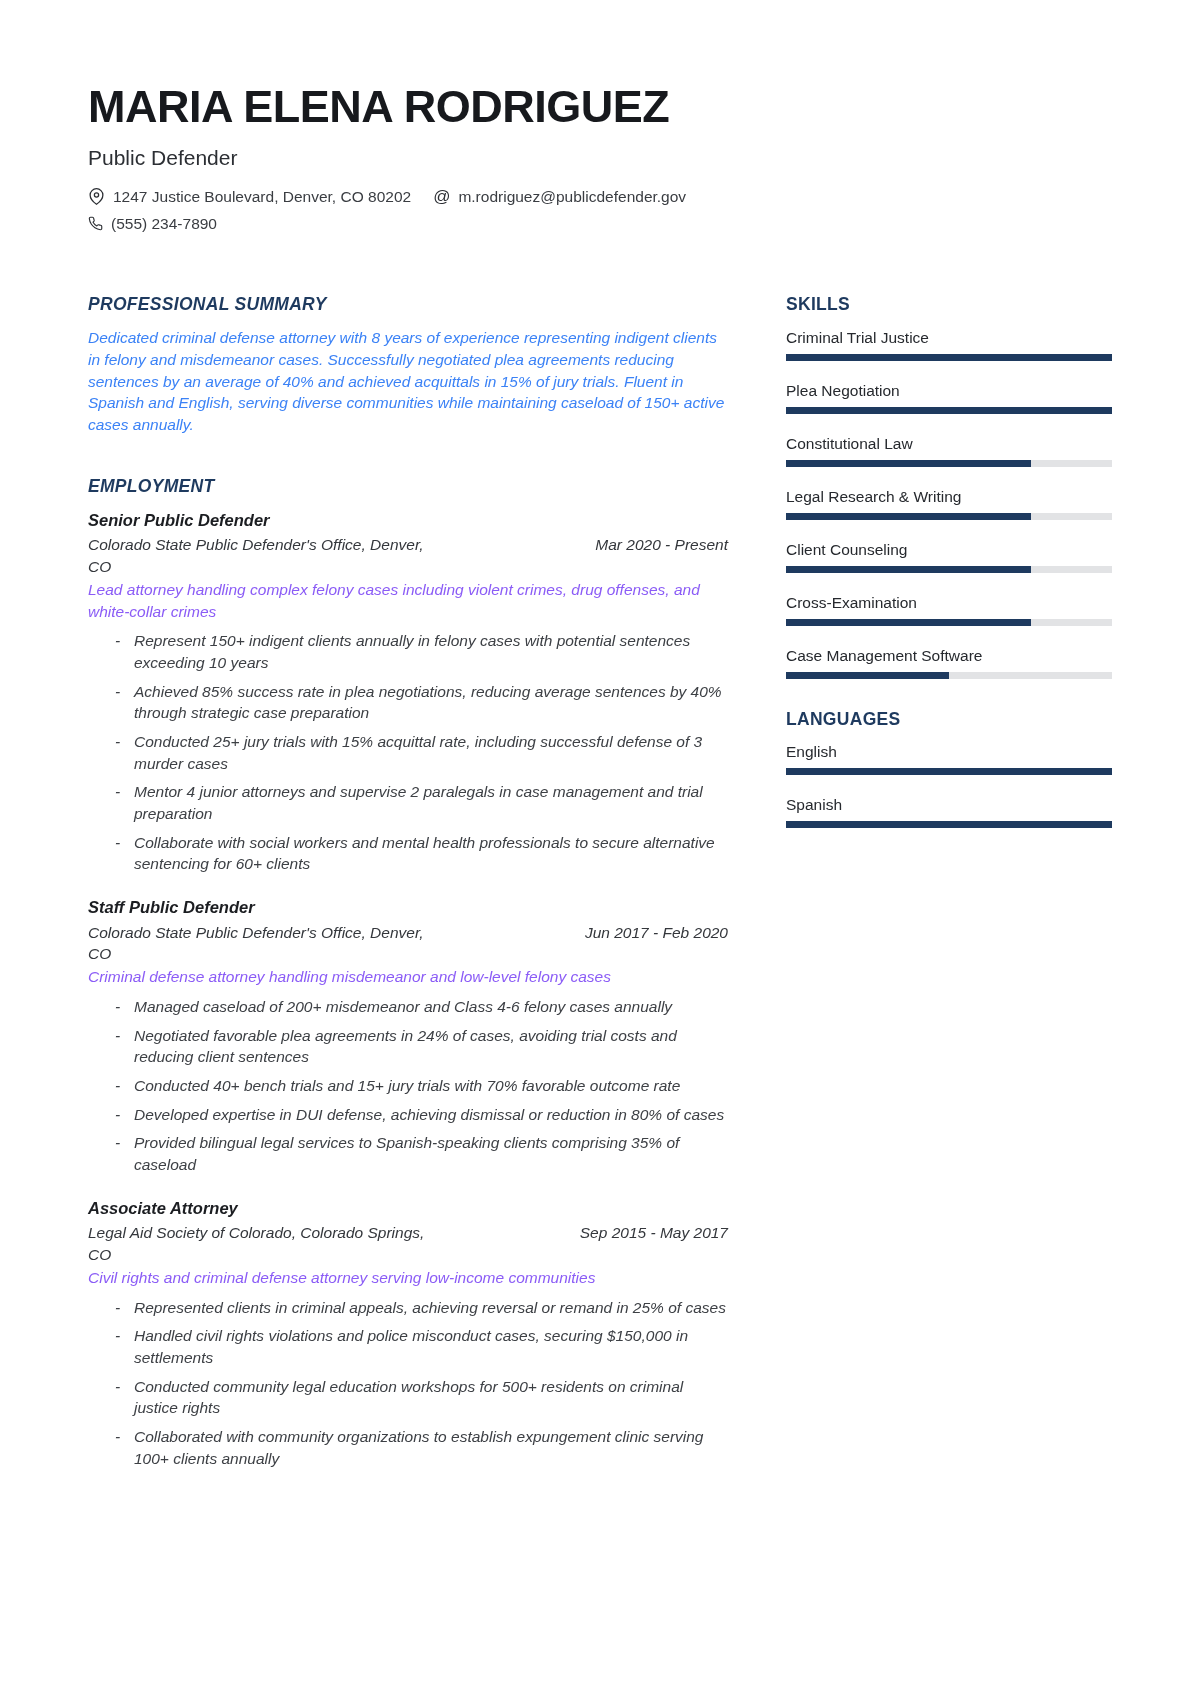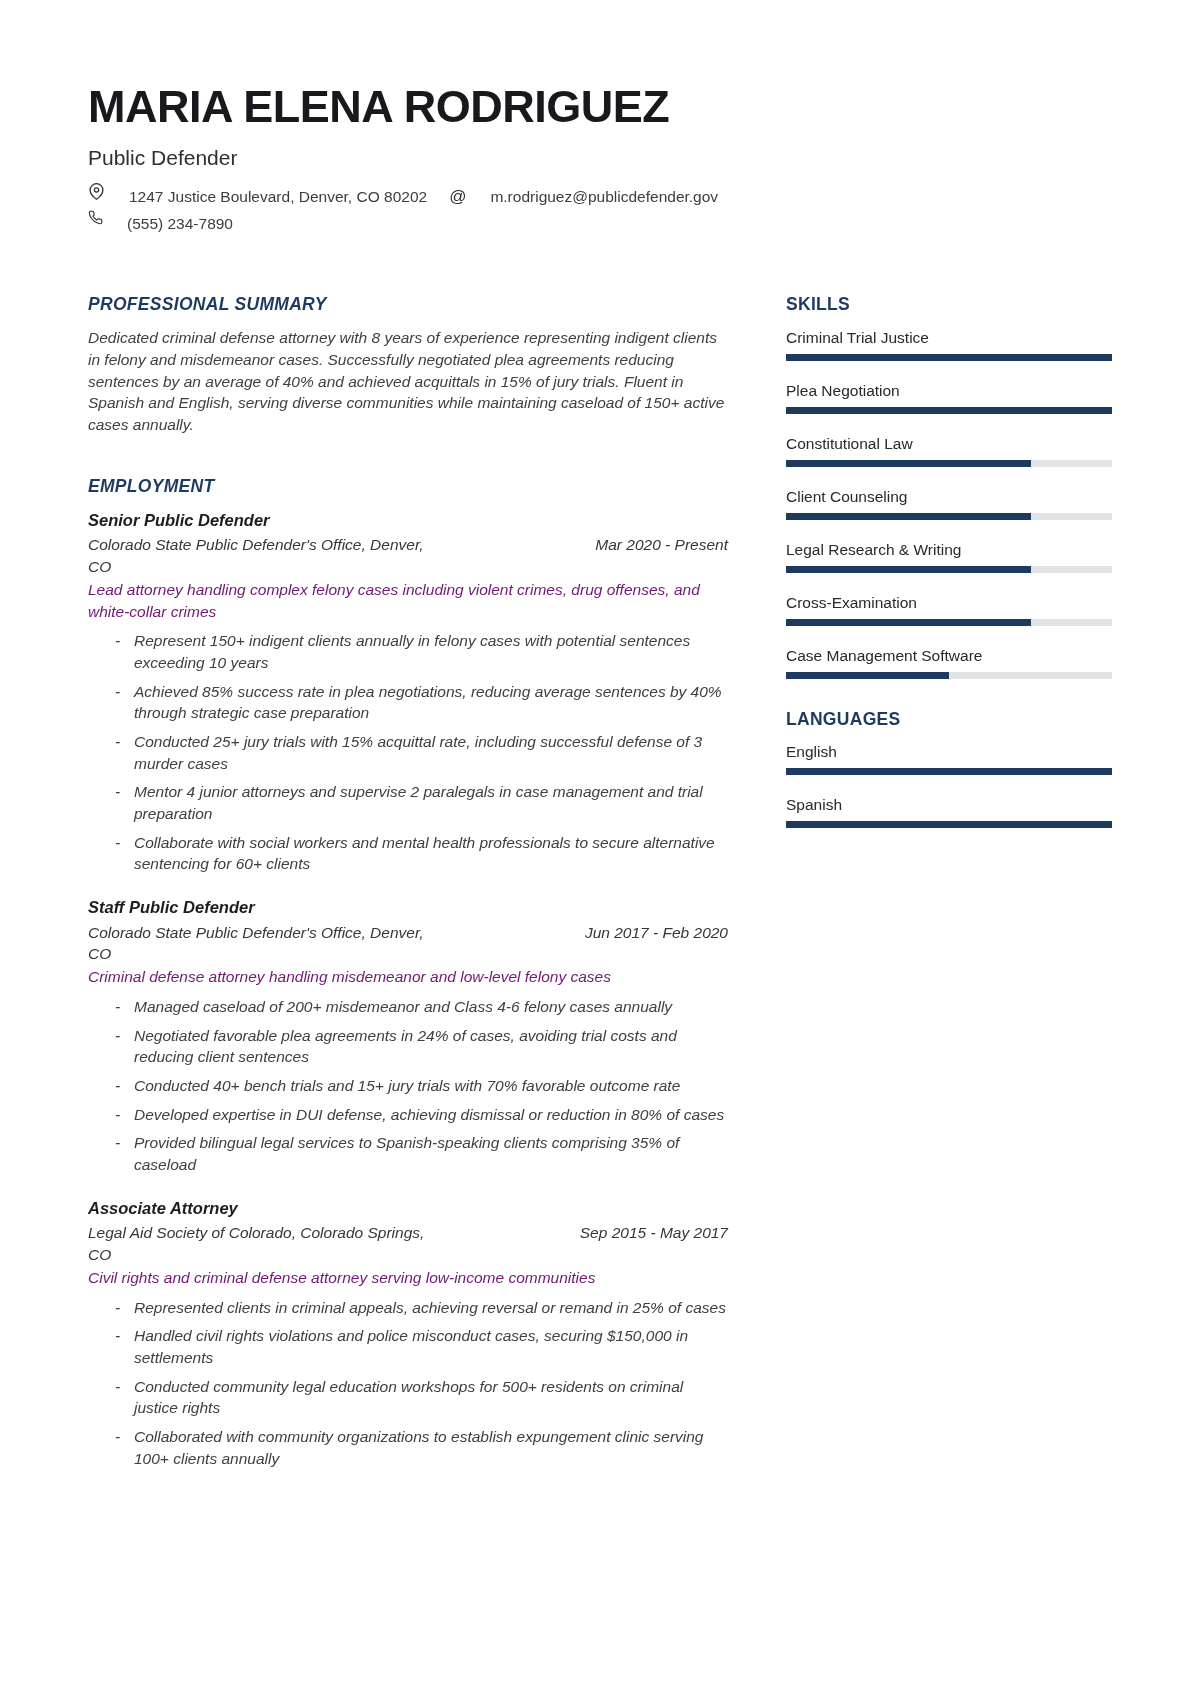--- a/index.html
+++ b/index.html
@@ -30,21 +30,21 @@
     margin-top: 13px;
     font-size: 15.5px;
     color: #3a3d42;
   }
   .contact-row {
     display: flex;
     align-items: center;
     gap: 22px;
     line-height: 27px;
   }
-  .contact-item { display: flex; align-items: flex-start; gap: 24px; }
+  .contact-item { display: flex; align-items: center; gap: 8px; }
   .cicon { display: inline-flex; align-items: center; justify-content: center; }
   .cicon svg { display: block; stroke: #2c2f34; }
   .at-glyph { font-size: 17px; color: #2c2f34; }
 
   
   .columns {
     margin-top: 57px;
     display: flex;
     justify-content: space-between;
   }
@@ -57,21 +57,21 @@
     letter-spacing: 0.3px;
     color: #1e3a5f;
     line-height: 1.15;
   }
 
   
   .summary-text {
     margin-top: 13px;
     font-size: 15.5px;
     line-height: 1.4;
-    color: #404040;
+    color: #3b82f6;
   }
   .employment { margin-top: 40px; }
   .job { margin-top: 14px; }
   .job + .job { margin-top: 22px; }
   .job-title {
     font-size: 16.5px;
     font-weight: 700;
     color: #1b1d21;
     line-height: 1.3;
   }
@@ -83,21 +83,21 @@
     font-size: 15.5px;
     line-height: 1.38;
     color: #34373c;
   }
   .job-company { max-width: 340px; }
   .job-dates { white-space: nowrap; text-align: left; }
   .job-desc {
     margin-top: 2px;
     font-size: 15.5px;
     line-height: 1.4;
-    color: #701a75;
+    color: #8b5cf6;
   }
   .bullets { margin-top: 8px; }
   .bullet {
     display: flex;
     margin-bottom: 7px;
     font-size: 15.5px;
     line-height: 1.4;
     color: #3d4045;
   }
   .bullet-marker {
@@ -287,27 +287,27 @@
             <div class="bar-fill" style="width: 100%;"></div>
           </div>
       </div>
       <div class="skill">
         <div class="skill-label">Constitutional Law</div>
         <div class="bar-track">
             <div class="bar-fill" style="width: 75%;"></div>
           </div>
       </div>
       <div class="skill">
+        <div class="skill-label">Legal Research &amp; Writing</div>
+        <div class="bar-track">
+            <div class="bar-fill" style="width: 75%;"></div>
+          </div>
+      </div>
+      <div class="skill">
         <div class="skill-label">Client Counseling</div>
-        <div class="bar-track">
-            <div class="bar-fill" style="width: 75%;"></div>
-          </div>
-      </div>
-      <div class="skill">
-        <div class="skill-label">Legal Research &amp; Writing</div>
         <div class="bar-track">
             <div class="bar-fill" style="width: 75%;"></div>
           </div>
       </div>
       <div class="skill">
         <div class="skill-label">Cross-Examination</div>
         <div class="bar-track">
             <div class="bar-fill" style="width: 75%;"></div>
           </div>
       </div>

